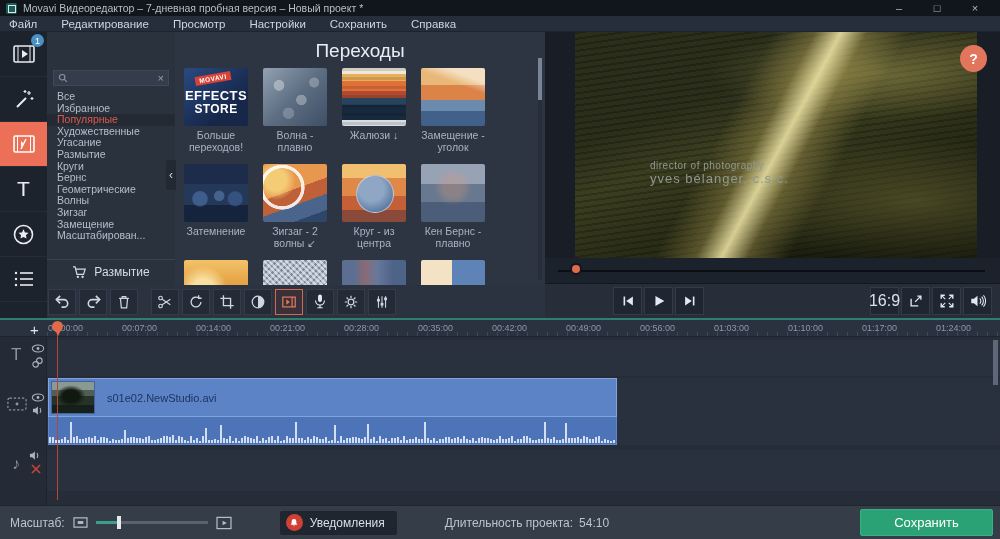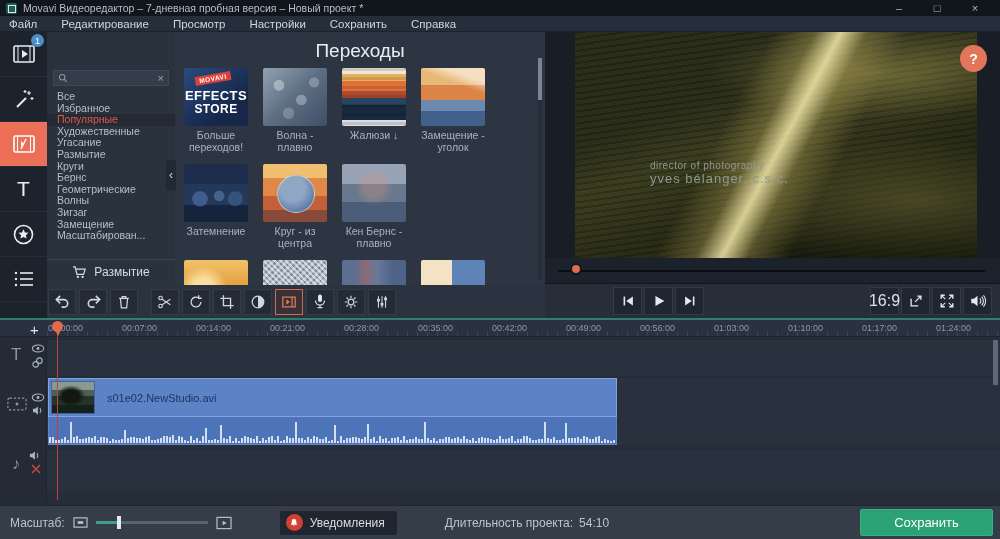--- a/index.html
+++ b/index.html
@@ -295,20 +295,24 @@
                 <div class="th th-blinds"></div>
                 <div class="tlabel">Жалюзи ↓</div>
               </div>
               <div class="tile">
                 <div class="th th-corner"></div>
                 <div class="tlabel">Замещение - уголок</div>
               </div>
               <div class="tile">
                 <div class="th th-darken"></div>
                 <div class="tlabel">Затемнение</div>
+              </div>
+              <div class="tile">
+                <div class="th th-zigzag"></div>
+                <div class="tlabel">Зигзаг - 2 волны ↙</div>
               </div>
               <div class="tile">
                 <div class="th th-circle"></div>
                 <div class="tlabel">Круг - из центра</div>
               </div>
               <div class="tile">
                 <div class="th th-kenburns"></div>
                 <div class="tlabel">Кен Бернс - плавно</div>
               </div>
             </div>

